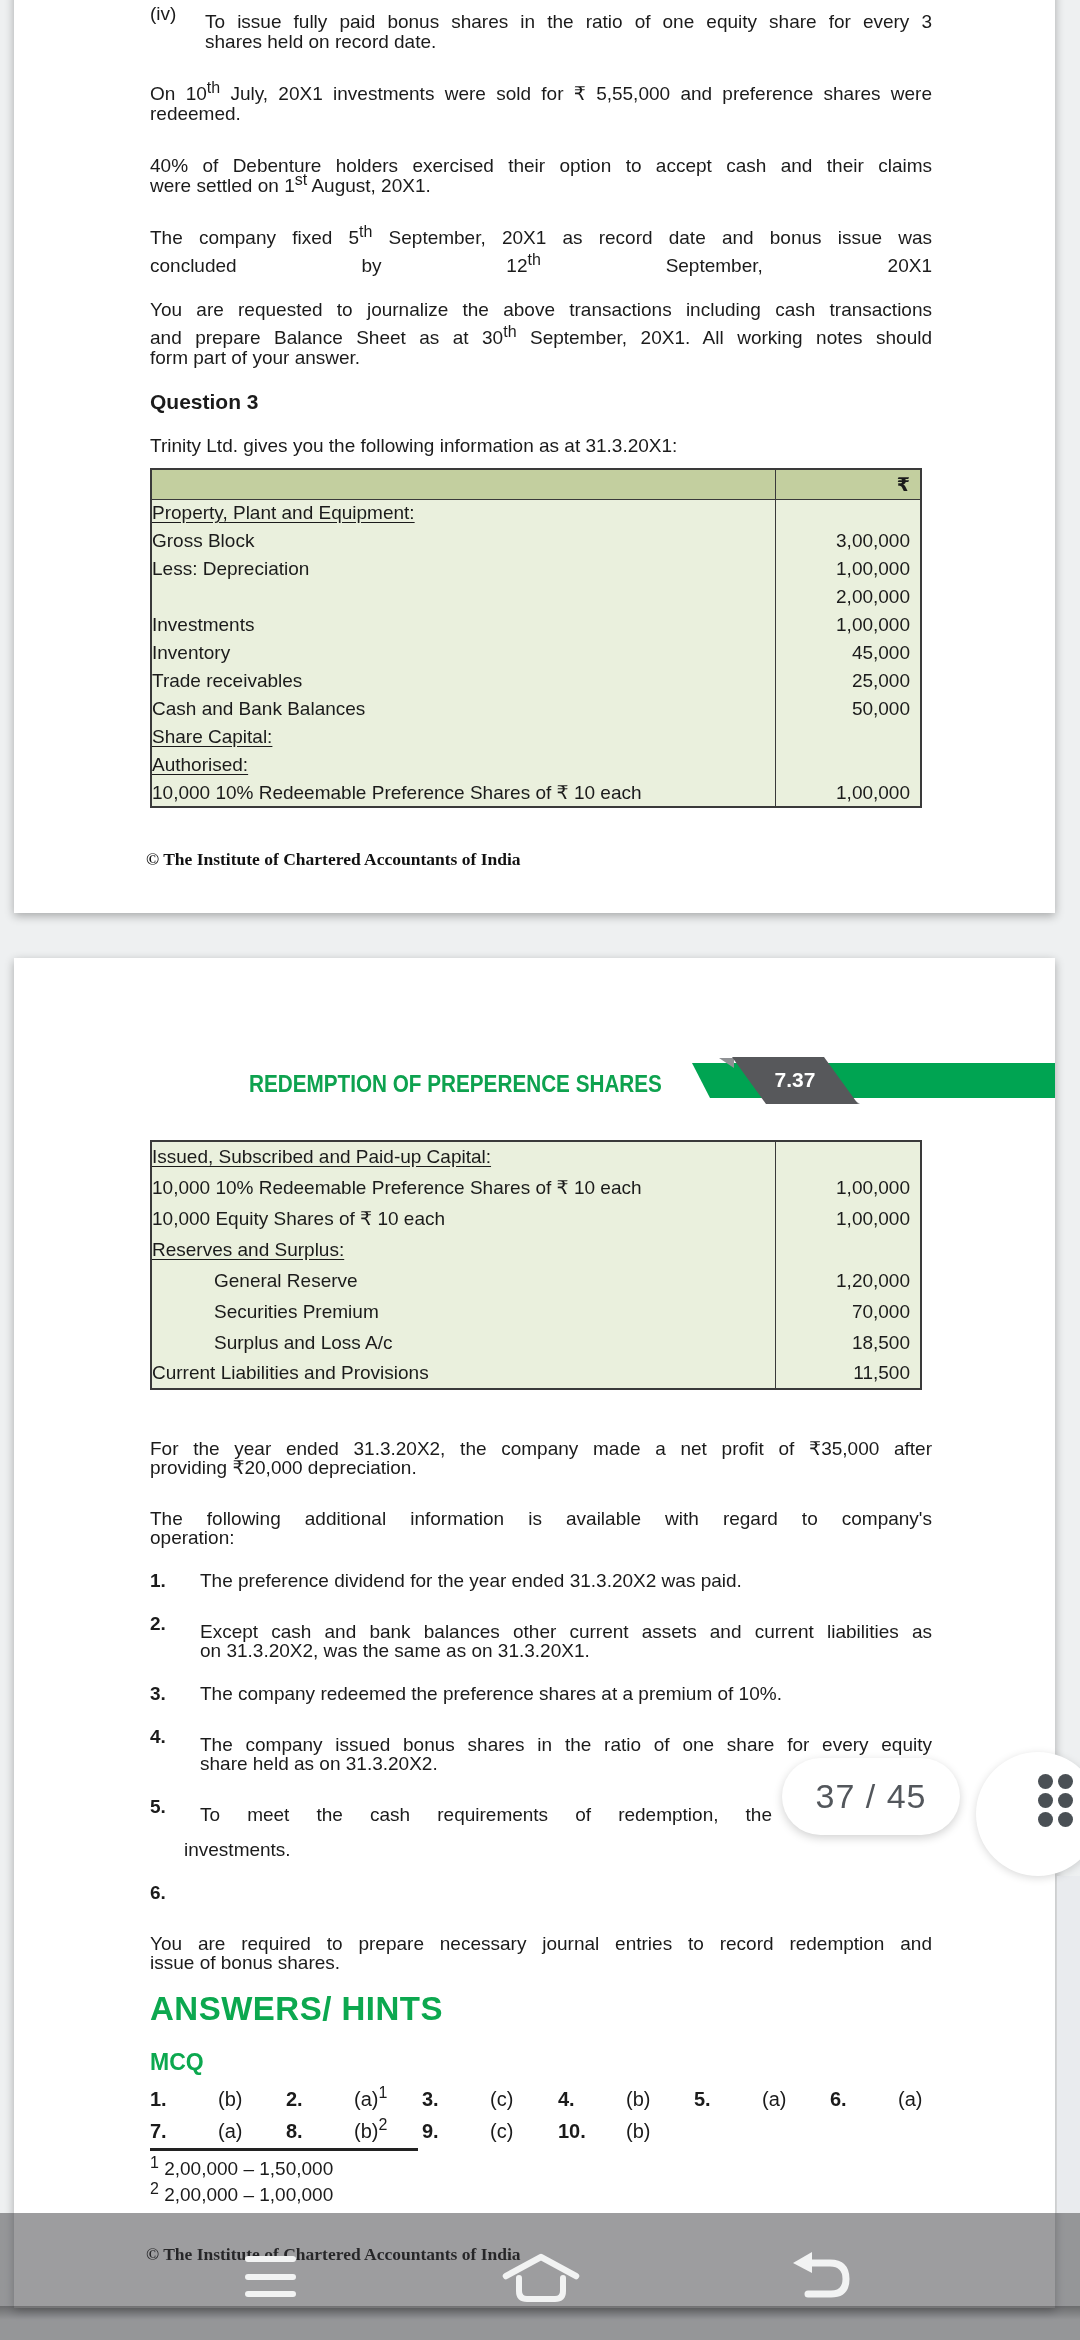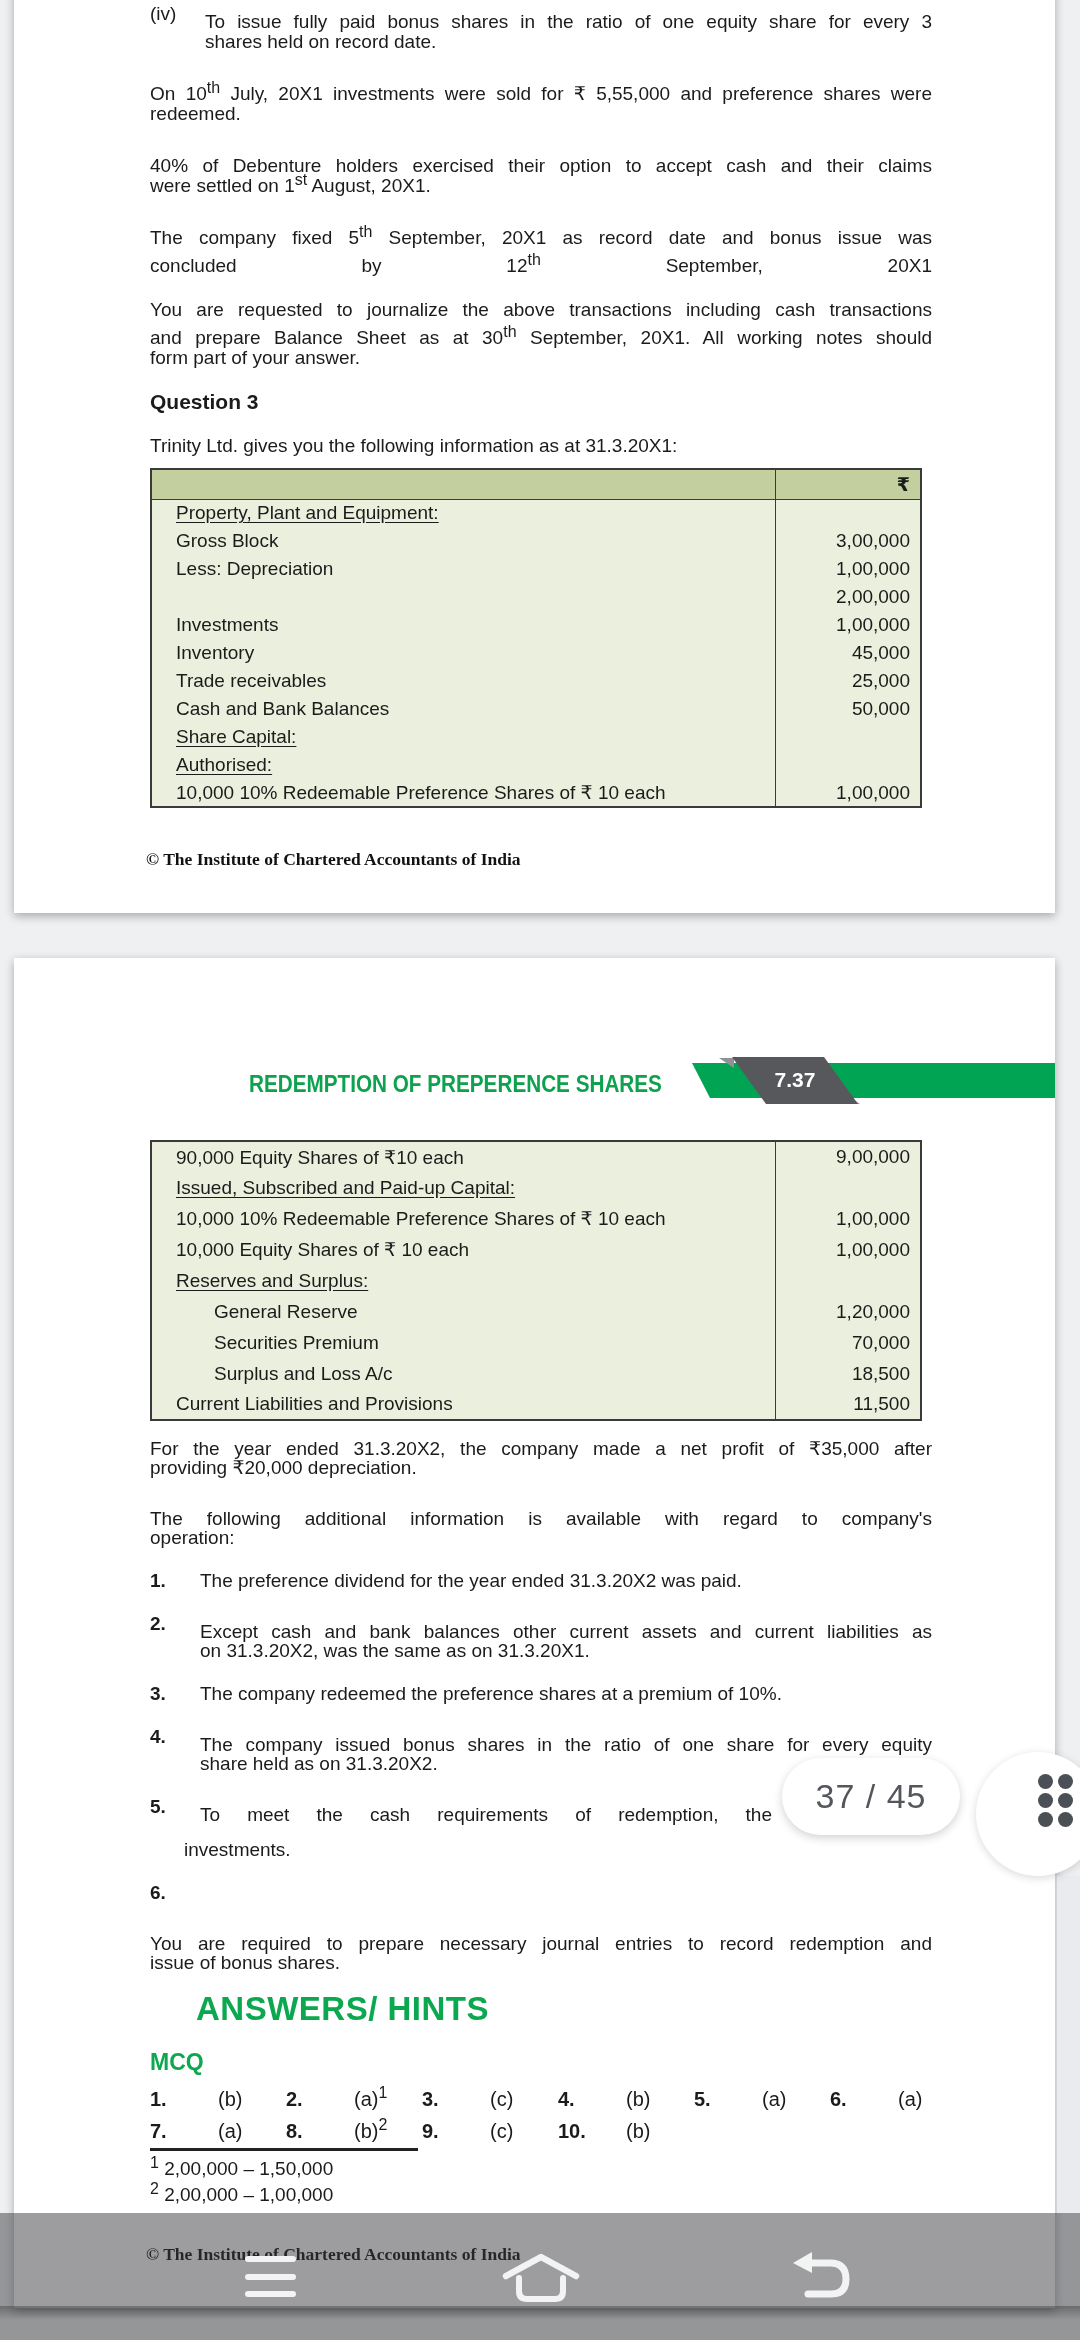--- a/index.html
+++ b/index.html
@@ -11,21 +11,21 @@
   #page1{top:-12px;height:925px;}
   #page2{top:958px;height:1350px;}
   .ln{position:absolute;font-size:19px;line-height:24px;white-space:nowrap;}
   .j{text-align:justify;text-align-last:justify;white-space:normal;margin-top:8px;}
   sup{font-size:16px;vertical-align:super;line-height:0;}
   .bold{font-weight:bold;}
   
   table.acct{position:absolute;left:150px;width:772px;border-collapse:collapse;
              font-size:19px;table-layout:fixed;}
   table.acct td{border:none;padding:0;white-space:nowrap;overflow:hidden;}
-  table.acct .lbl{padding-left:24px;}
+  table.acct .lbl{}
   table.acct .amt{width:134px;text-align:right;padding-right:10px;
                   border-left:1.5px solid #3a3a3a;}
   table.acct tr{height:28px;}
   #table1 tr.hdr{height:30px;background:#c3cf9f;}
   #table1 tr.hdr td{border-bottom:1.5px solid #3a3a3a;}
   table.acct{border:2px solid #3a3a3a;background:#eaf0dd;}
   .u{text-decoration:underline;text-underline-offset:3px;}
   td.boxamt{border-top:1.5px solid #3a3a3a;border-bottom:1.5px solid #3a3a3a;}
   #table2 tr{height:31px;}
   td.ind{padding-left:62px !important;}
@@ -38,21 +38,21 @@
   #notch-br{left:845px;top:1094px;width:15px;height:10px;
             clip-path:polygon(0 100%,100% 100%,0 0);}
   #banner-tag{position:absolute;left:732px;top:1057px;width:126px;height:47px;
               background:#57585b;clip-path:polygon(0 0,92px 0,100% 100%,34px 100%);z-index:3;}
   #banner-page-no{position:absolute;left:750px;top:1068px;width:90px;text-align:center;
                   color:#ffffff;font-weight:bold;font-size:21px;z-index:4;}
   #chapter-title{position:absolute;left:249px;top:1071px;font-size:23px;font-weight:bold;
                  color:#0ea24f;transform:scaleX(0.9);transform-origin:0 0;white-space:nowrap;}
   
   #answers-heading{position:absolute;left:150px;top:1990px;font-size:33px;font-weight:bold;
-                   color:#0ca84f;letter-spacing:0.5px;margin-left:46px;}
+                   color:#0ca84f;letter-spacing:0.5px;}
   #mcq-heading{position:absolute;left:150px;top:2049px;font-size:23px;font-weight:bold;color:#0ca84f;}
   
   .mcq-row{position:absolute;left:150px;display:grid;grid-template-columns:repeat(12,68px);
            font-size:20px;}
   .mcq-row .n{font-weight:bold;}
   
   #fn-rule{position:absolute;left:150px;top:2148px;width:268px;height:2.5px;background:#222;}
   .fn{position:absolute;left:150px;font-size:19px;}
   .footer{position:absolute;left:146px;font-family:"Liberation Serif",serif;
           font-weight:bold;font-size:17.5px;color:#111;}
@@ -160,24 +160,20 @@
 
   <div id="banner-bar"></div>
   <div class="notch" id="notch-tl"></div>
   <div class="notch" id="notch-br"></div>
   <div id="banner-tag"></div>
   <div id="banner-page-no">7.37</div>
   <div id="chapter-title">REDEMPTION OF PREPERENCE SHARES</div>
 
   <table class="acct" id="table2" style="top:1140px;">
     <tbody>
-        <tr>
-          <td class="lbl">90,000 Equity Shares of ₹10 each</td>
-          <td class="amt">9,00,000</td>
-        </tr>
     <tr>
           <td class="lbl"><span class="u">Issued, Subscribed and Paid-up Capital:</span></td>
           <td class="amt"></td>
         </tr>
     <tr>
           <td class="lbl">10,000 10% Redeemable Preference Shares of ₹ 10 each</td>
           <td class="amt">1,00,000</td>
         </tr>
     <tr>
           <td class="lbl">10,000 Equity Shares of ₹ 10 each</td>

